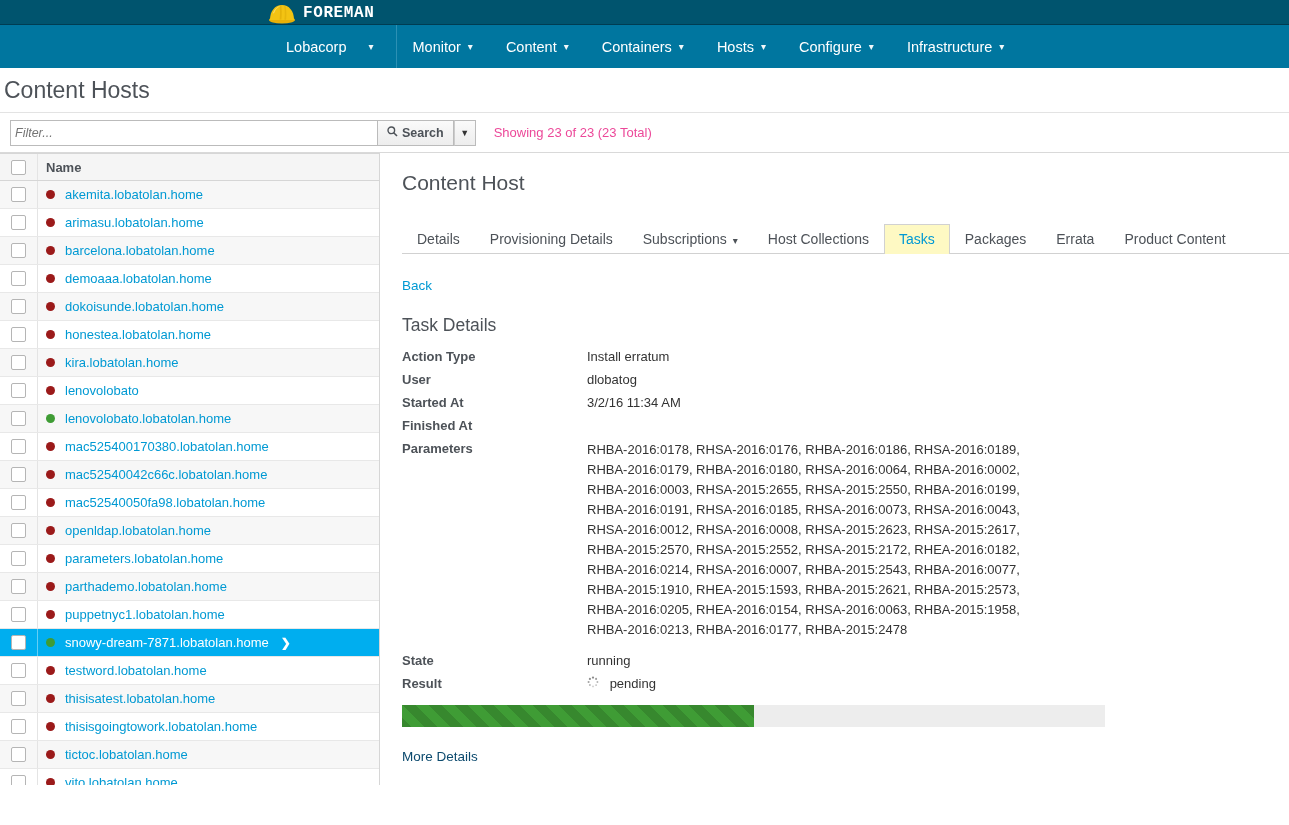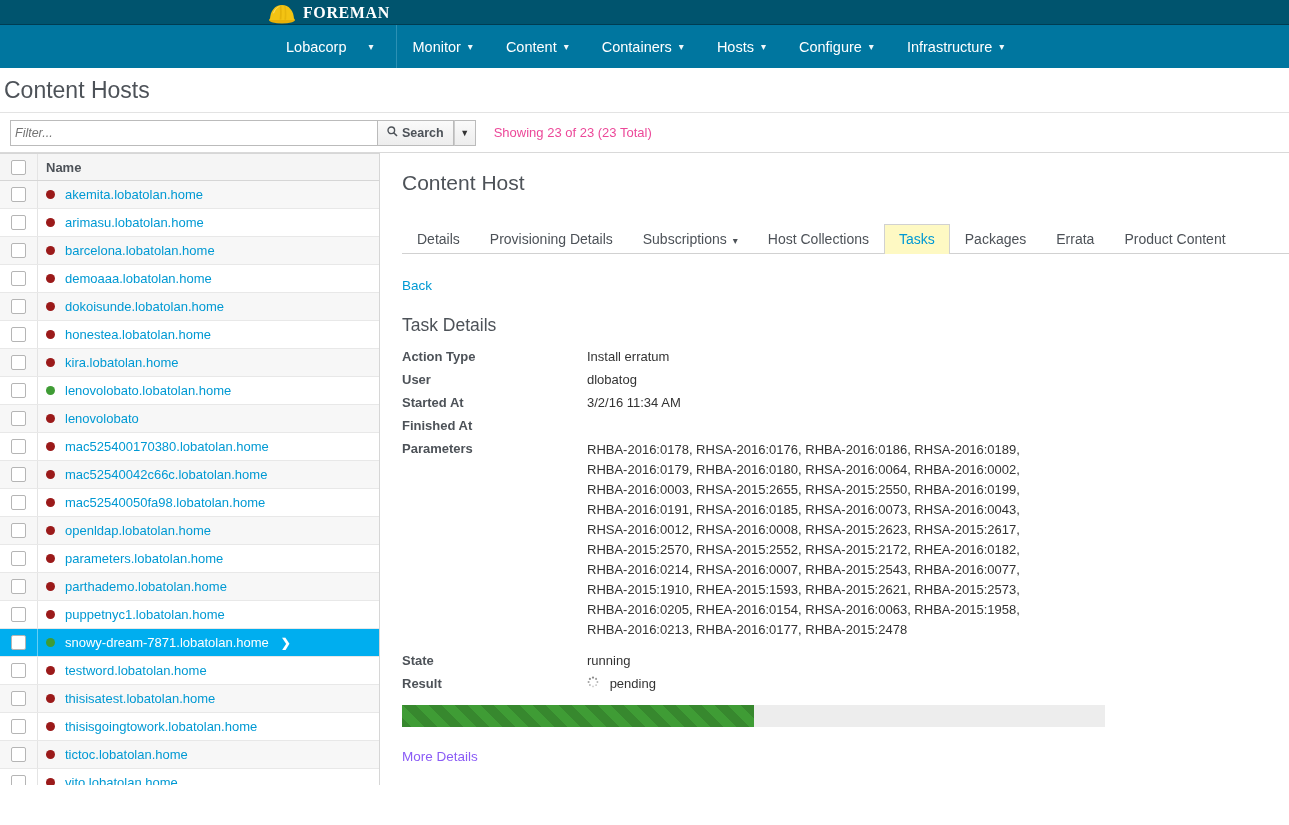--- a/index.html
+++ b/index.html
@@ -25,21 +25,21 @@
     left: 268px; top: 0;
     height: 25px;
     display: flex; align-items: center; gap: 7px;
   }
   #brand .hat { width: 28px; height: 22px; position: relative; display:block; }
   #brand .label {
     color: #fff;
     font-size: 16px;
     font-weight: bold;
     letter-spacing: 0.6px;
-    font-family: Liberation Serif, serif;
+    font-family: Liberation Mono, monospace;
   }
 
   
   #navbar {
     height: 43px;
     background: #00769f;
     display: flex;
     align-items: stretch;
     padding-left: 270px;
   }
@@ -267,21 +267,21 @@
     background-color: #3f9c35;
     background-image: linear-gradient(45deg,
       rgba(0,0,0,.13) 25%, transparent 25%, transparent 50%,
       rgba(0,0,0,.13) 50%, rgba(0,0,0,.13) 75%, transparent 75%, transparent);
     background-size: 26px 26px;
   }
   #more-details {
     display: inline-block;
     margin-top: 22px;
     font-size: 13.5px;
-    color: #8b5cf6;
+    color: #0c4a6e;
     cursor: pointer;
   }
 </style>
 </head>
 <body>
 
 <div id="topbar">
   <div id="brand">
     <span class="hat">
       <svg width="28" height="22" viewBox="0 0 28 22">
@@ -419,31 +419,31 @@
           <div class="name-cell">
             <span class="dot red"></span>
             <span>kira.lobatolan.home</span>
           </div>
         </div>
         <div class="host-row">
           <div class="cb-cell">
             <span class="cbox"></span>
           </div>
           <div class="name-cell">
+            <span class="dot red"></span>
+            <span>lenovolobato</span>
+          </div>
+        </div>
+        <div class="host-row">
+          <div class="cb-cell">
+            <span class="cbox"></span>
+          </div>
+          <div class="name-cell">
             <span class="dot green"></span>
             <span>lenovolobato.lobatolan.home</span>
-          </div>
-        </div>
-        <div class="host-row">
-          <div class="cb-cell">
-            <span class="cbox"></span>
-          </div>
-          <div class="name-cell">
-            <span class="dot red"></span>
-            <span>lenovolobato</span>
           </div>
         </div>
         <div class="host-row">
           <div class="cb-cell">
             <span class="cbox"></span>
           </div>
           <div class="name-cell">
             <span class="dot red"></span>
             <span>mac525400170380.lobatolan.home</span>
           </div>

